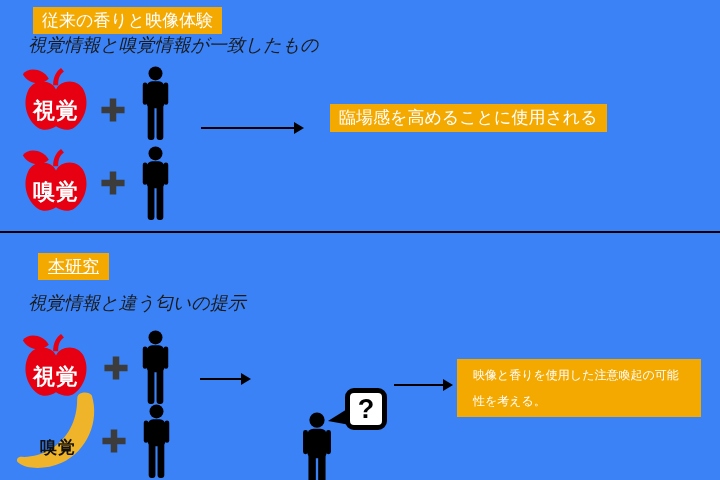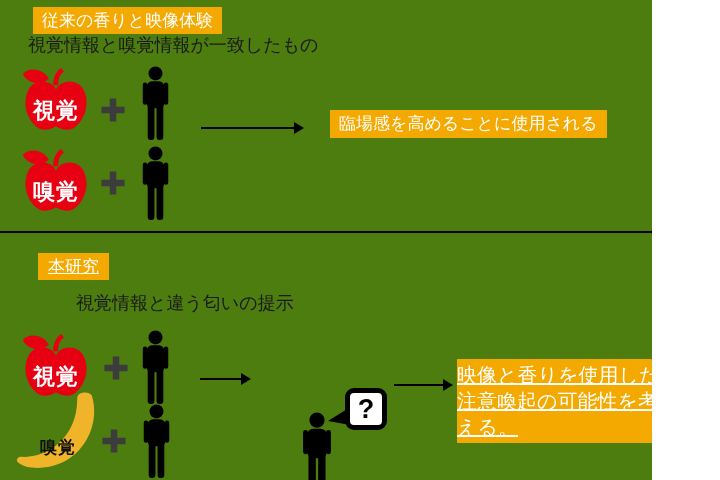--- a/index.html
+++ b/index.html
@@ -1,30 +1,30 @@
 <!DOCTYPE html>
 <html><head>
 <meta charset="utf-8">
 <style>
   html,body{margin:0;padding:0;background:#fff;}
   .stage{
-    position:relative;width:652px;height:480px;overflow:hidden;background:#4d7c0f;
+    position:relative;width:720px;height:480px;overflow:hidden;background:#3b82f6;
     font-family:"Liberation Sans","DejaVu Sans",sans-serif;color:#1a1a1a;
   }
   .abs{position:absolute;}
   .tag{
     background:#F4A900;color:#ffffff;font-size:17px;line-height:1.25;
     padding:3px 9px;display:inline-block;white-space:nowrap;
   }
-  .subtitle{font-size:18px;color:#1a1a1a;white-space:nowrap;}
+  .subtitle{font-size:18px;color:#1a1a1a;white-space:nowrap;font-style:italic;}
   .result-box{
     background:#F4A900;color:#ffffff;font-size:17px;line-height:24px;
     padding:2px 9px;white-space:nowrap;
   }
-  .result-box.multiline{white-space:normal;font-size:20px;line-height:26px;width:212px;padding:3px 0;text-decoration:underline;}
+  .result-box.multiline{white-space:normal;font-size:12px;line-height:26px;width:212px;padding:3px 16px;}
   .hypothesis{font-size:17px;font-weight:bold;color:#111;line-height:27px;width:245px;}
   .fruit-label{
     position:absolute;left:0;right:0;text-align:center;
     color:#ffffff;font-size:22px;font-weight:bold;letter-spacing:1px;
   }
   .banana-label{color:#111;font-size:17px;font-weight:bold;letter-spacing:1px;}
   .divider{left:0;right:0;height:2px;background:#000;}
   .arrow{height:2px;background:#000;}
   .arrow::after{
     content:"";position:absolute;right:-9px;top:-5px;width:0;height:0;
@@ -103,27 +103,27 @@
       </svg>
   </div>
   <div class="abs" style="left:139px;top:146px;width:33px;height:74px;">
     <svg width="33" height="74">
         <use href="#sym-person"></use>
       </svg>
   </div>
 
   <div class="abs arrow" style="left:201px;top:127px;width:94px;"></div>
 
-  <div class="abs result-box" style="left:330px;top:110px;">臨場感を高めることに使用される</div>
+  <div class="abs result-box" style="left:330px;top:104px;">臨場感を高めることに使用される</div>
 
   <div class="abs divider" style="top:231px;"></div>
 
   <div class="abs tag" style="left:38px;top:253px;padding:3px 10px;text-decoration:underline;">本研究</div>
 
-  <div class="abs subtitle" style="left:28px;top:291px;margin-left:48px;">視覚情報と違う匂いの提示</div>
+  <div class="abs subtitle" style="left:28px;top:291px;">視覚情報と違う匂いの提示</div>
 
   <div class="abs" style="left:20px;top:328px;width:72px;height:78px;z-index:2;">
     <svg width="72" height="78">
         <use href="#sym-apple"></use>
       </svg>
     <div class="fruit-label" style="top:34px;">視覚</div>
   </div>
   <div class="abs" style="left:103px;top:355px;width:26px;height:26px;">
     <svg width="26" height="26">
         <use href="#sym-plus"></use>

